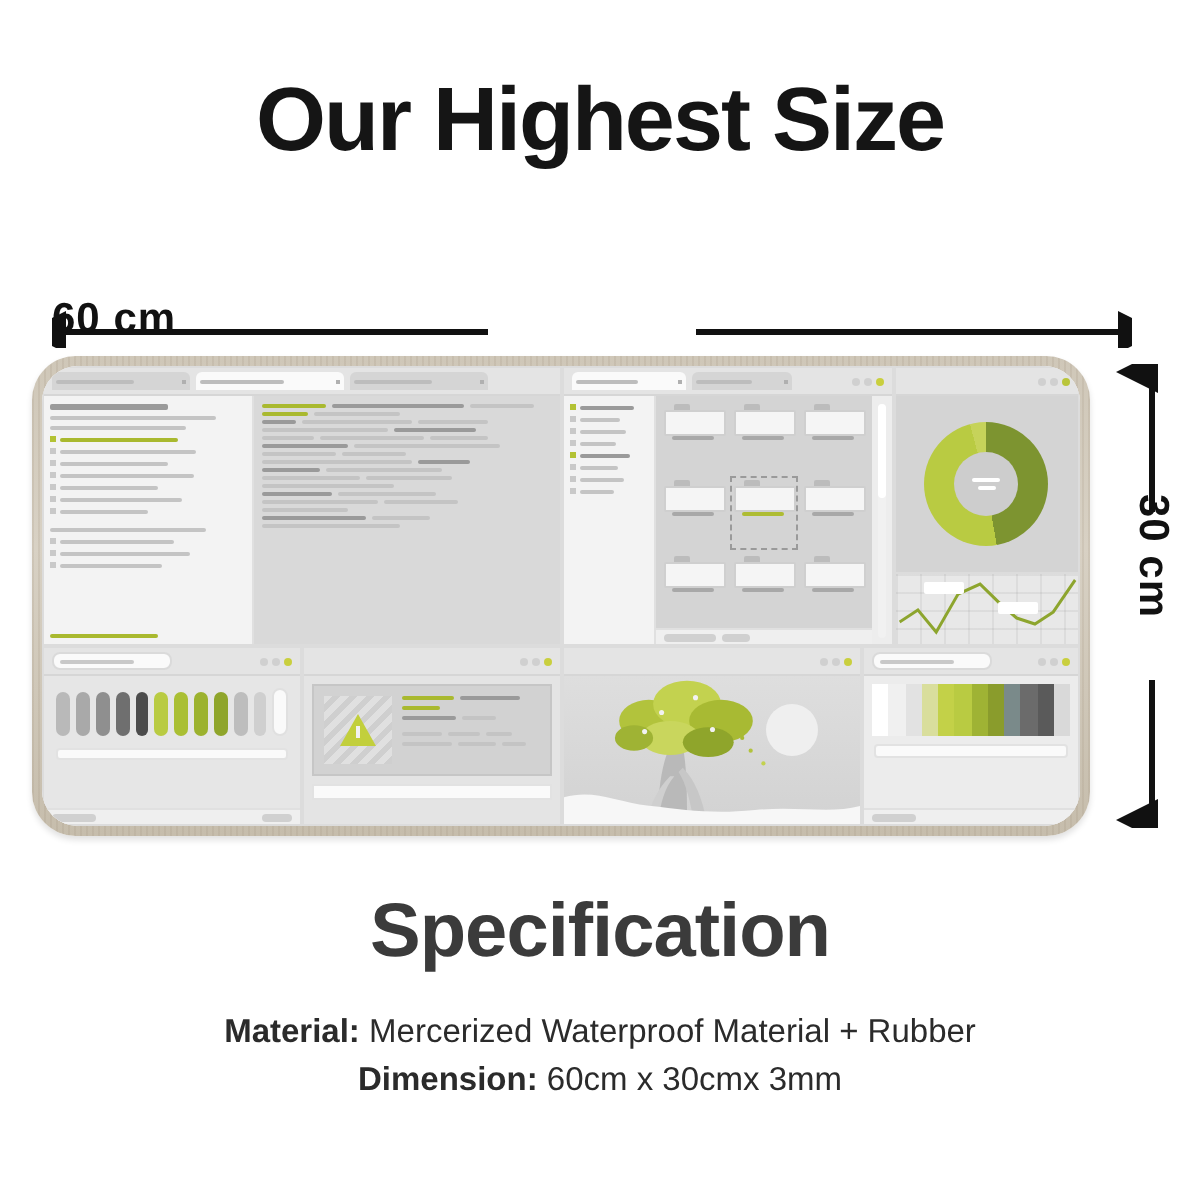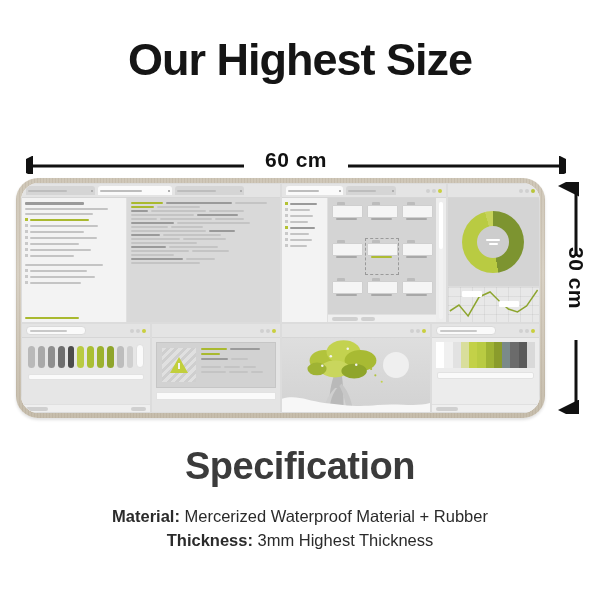--- a/index.html
+++ b/index.html
@@ -12,21 +12,21 @@
   
   .page-title{
     position:absolute;left:0;top:34px;width:600px;
     text-align:center;font-size:45px;font-weight:bold;
     letter-spacing:-1px;color:#151515;
   }
 
   
   .dim-h{position:absolute;left:26px;top:148px;width:540px;height:26px;}
   .dim-h .lbl{
-    position:absolute;left:0;top:0;width:540px;text-align:center;
+    position:absolute;left:0;top:0;width:540px;
     font-size:21px;font-weight:bold;color:#111;letter-spacing:.5px;
   }
   .dim-v{position:absolute;left:556px;top:182px;width:40px;height:232px;}
   .dim-v .lbl{
     position:absolute;left:-22px;top:84px;width:84px;text-align:center;
     font-size:21px;font-weight:bold;color:#111;letter-spacing:.5px;
     transform:rotate(90deg);
   }
 
   
@@ -625,16 +625,16 @@
 </div>
 </div>
 
 <div class="spec-title">Specification</div>
 <div class="spec-list">
   <div>
     <b>Material:</b>
     <span>Mercerized Waterproof Material + Rubber</span>
   </div>
   <div>
-    <b>Thickness:</b>
-    <span>3mm Highest Thickness</span>
+    <b>Dimension:</b>
+    <span>60cm x 30cmx 3mm</span>
   </div>
 </div>
 
 </body></html>

